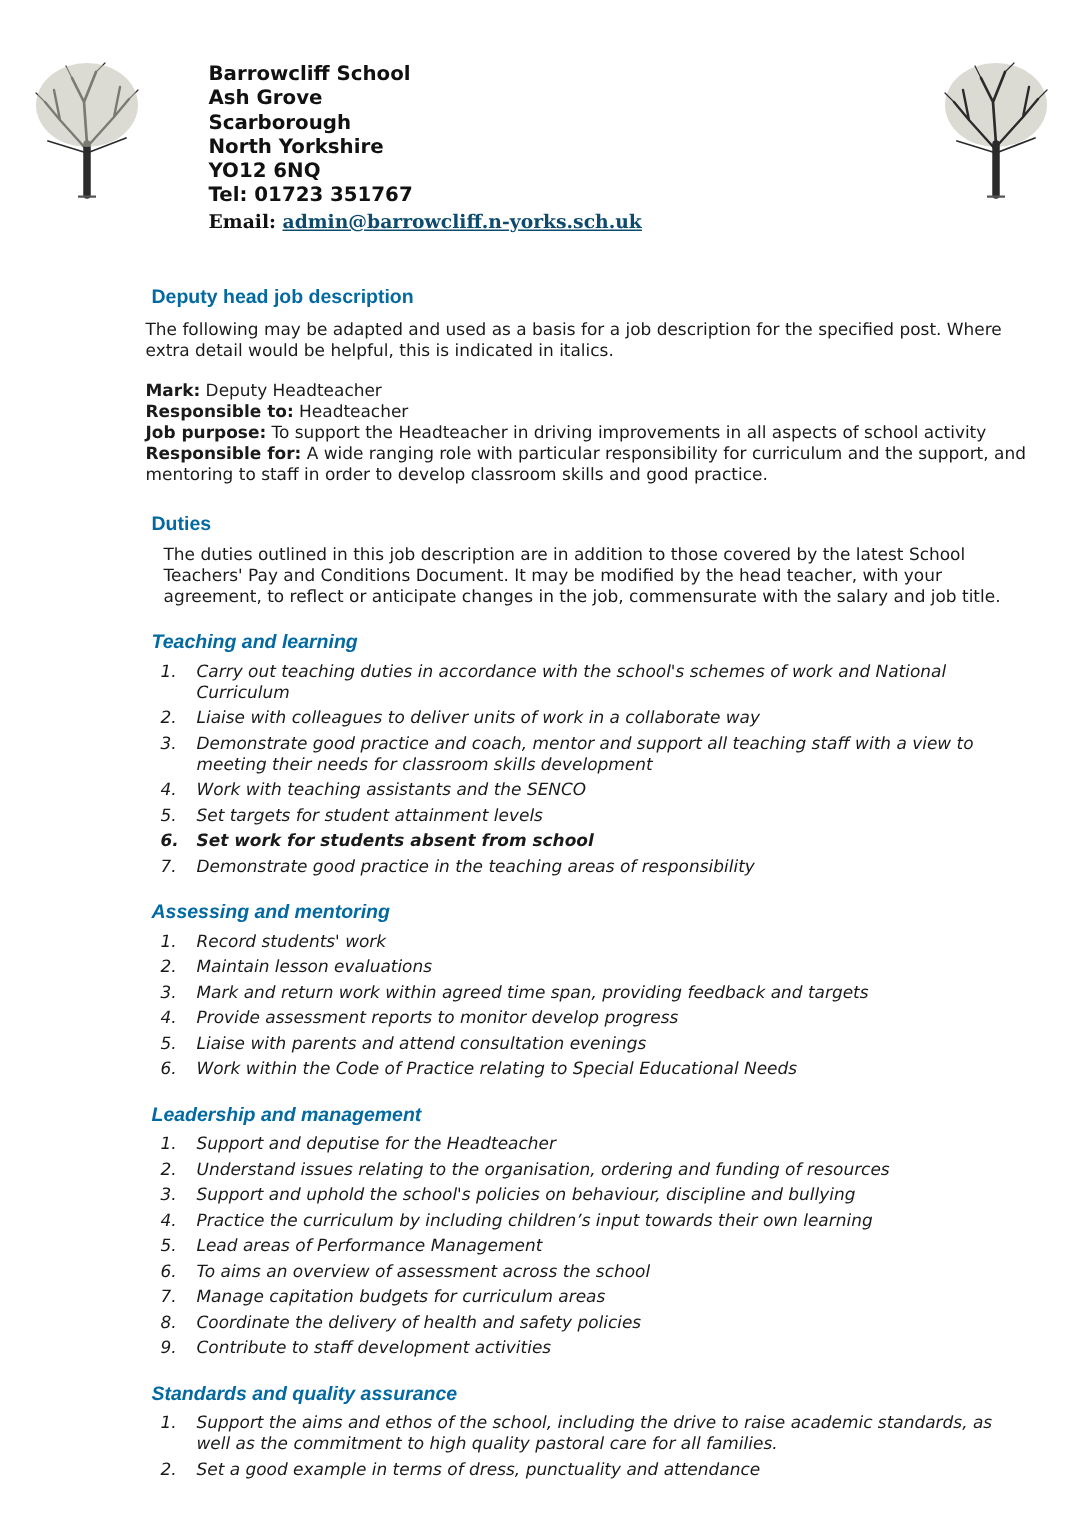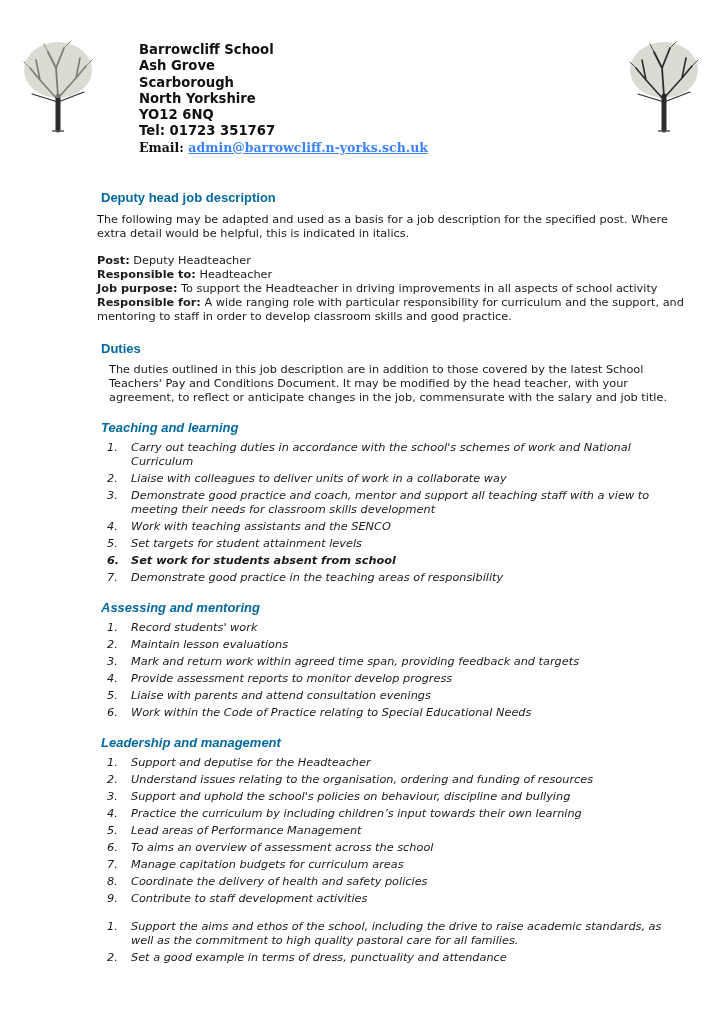--- a/index.html
+++ b/index.html
@@ -12,21 +12,21 @@
     .tree.right { left: 624px; top: 38px; }
     .address {
       position: absolute; left: 139px; top: 42px;
       font-family: "DejaVu Sans", sans-serif; font-weight: bold;
       font-size: 13.2px; line-height: 16.3px; color: #111;
     }
     .address .line { display: block; white-space: nowrap; }
     .email-line {
       font-family: "DejaVu Serif", serif; font-weight: bold; font-size: 12.5px;
     }
-    .email-line a { color: #3b82f6; text-decoration: underline; }
+    .email-line a { color: #0c4a6e; text-decoration: underline; }
     .content {
       position: absolute; left: 97px; top: 185px; width: 590px;
       font-size: 11.3px; line-height: 14px;
     }
     h2 {
       font-family: "Liberation Sans", sans-serif; font-weight: bold;
       font-size: 13px; margin: 4px; color: #0369a1; line-height: 18px;
     }
     p { margin: 0; }
     .intro { margin-top: 6px; }
@@ -89,21 +89,21 @@
     <span>Email:</span>
     <a>admin@barrowcliff.n-yorks.sch.uk</a>
   </span>
 </div>
 
 <div class="content">
   <h2>Deputy head job description</h2>
   <p class="intro">The following may be adapted and used as a basis for a job description for the specified post. Where extra detail would be helpful, this is indicated in italics.</p>
 
   <div class="fields">
-    <span class="row"><b>Post:</b> <span>Deputy Headteacher</span></span>
+    <span class="row"><b>Mark:</b> <span>Deputy Headteacher</span></span>
     <span class="row"><b>Responsible to:</b> <span>Headteacher</span></span>
     <span class="row"><b>Job purpose:</b> <span>To support the Headteacher in driving improvements in all aspects of school activity</span></span>
     <span class="row"><b>Responsible for:</b> <span>A wide ranging role with particular responsibility for curriculum and the support, and mentoring to staff in order to develop classroom skills and good practice.</span></span>
   </div>
 
   <div class="sec-duties">
     <h2>Duties</h2>
     <p class="duties-text">The duties outlined in this job description are in addition to those covered by the latest School Teachers' Pay and Conditions Document. It may be modified by the head teacher, with your agreement, to reflect or anticipate changes in the job, commensurate with the salary and job title.</p>
   </div>
 
@@ -207,20 +207,21 @@
           <span class="txt">Coordinate the delivery of health and safety policies</span>
         </li>
       <li>
           <span class="num">9.</span>
           <span class="txt">Contribute to staff development activities</span>
         </li>
     </ol>
   </div>
 
   <div class="sec">
+    <h2>Standards and quality assurance</h2>
     <ol>
       <li>
           <span class="num">1.</span>
           <span class="txt">Support the aims and ethos of the school, including the drive to raise academic standards, as well as the commitment to high quality pastoral care for all families.</span>
         </li>
       <li>
           <span class="num">2.</span>
           <span class="txt">Set a good example in terms of dress, punctuality and attendance</span>
         </li>
     </ol>

